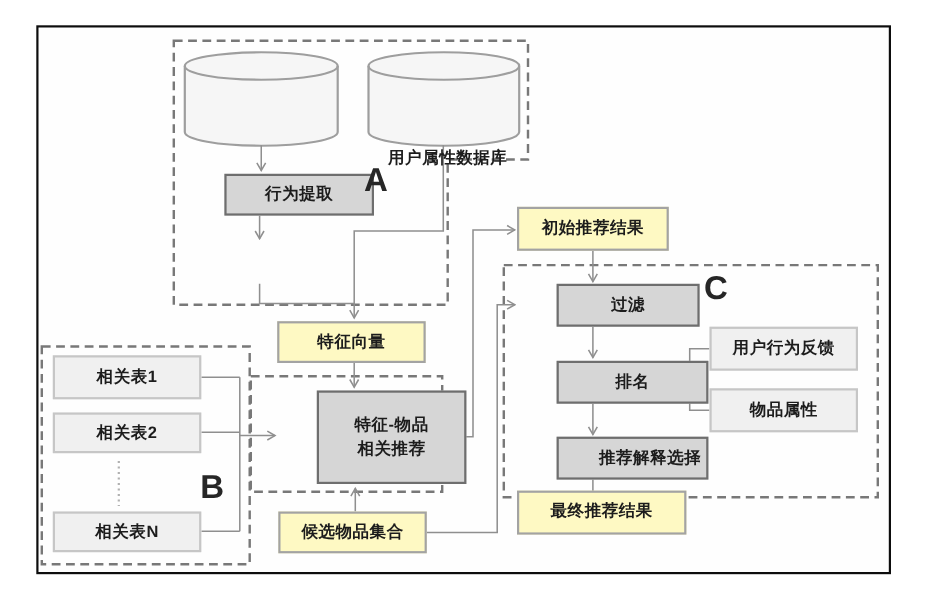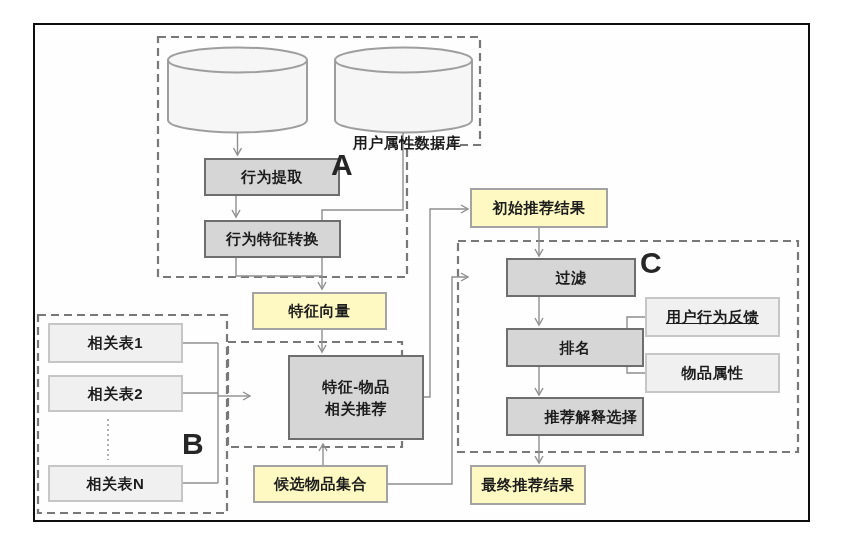--- a/index.html
+++ b/index.html
@@ -123,38 +123,37 @@
       <path d="M645,317 H627 V347"></path>
       <path d="M645,373 H627 V347"></path>
       <path d="M627,347 H611" marker-end="url(#arrow)"></path>
       <path d="M108,419 V460" stroke-dasharray="2 3" stroke-width="2" stroke="#b0b0b0"></path>
     </g>
   </svg>
 
   <div class="cyl-label" style="left:335px; top:86px; width:144px;margin-top:48px;">用户属性数据库</div>
 
   <div class="node proc" style="left:168px; top:158px; width:136px; height:38px;">行为提取</div>
-  <div class="node proc" style="left:168px; top:220px; width:137px; height:38px;">行为特征转换</div>
 
   <div class="node data" style="left:252px; top:292px; width:135px; height:38px;">特征向量</div>
   <div class="node proc" style="left:252px; top:355px; width:136px; height:85px;">
     <span>特征-物品</span>
     <span>相关推荐</span>
   </div>
   <div class="node data" style="left:253px; top:465px; width:135px; height:38px;">候选物品集合</div>
 
   <div class="node input" style="left:48px; top:323px; width:135px; height:40px;">相关表1</div>
   <div class="node input" style="left:48px; top:375px; width:135px; height:37px;">相关表2</div>
   <div class="node input" style="left:48px; top:465px; width:135px; height:37px;">相关表N</div>
 
   <div class="node data" style="left:470px; top:188px; width:138px; height:40px;">初始推荐结果</div>
   <div class="node proc" style="left:470px; top:258px; width:130px; height:39px;">过滤</div>
   <div class="node proc" style="left:470px; top:328px; width:138px; height:39px;">排名</div>
   <div class="node proc" style="left:470px; top:397px; width:138px; height:39px;padding-left:32px;">推荐解释选择</div>
-  <div class="node data" style="left:470px; top:465px; width:116px; height:40px;">最终推荐结果</div>
-  <div class="node input" style="left:645px; top:297px; width:135px; height:40px;text-decoration:underline;">用户行为反馈</div>
+  <div class="node data" style="left:470px; top:446px; width:154px; height:40px;font-family:Liberation Mono, monospace;">最终推荐结果</div>
+  <div class="node input" style="left:645px; top:297px; width:135px; height:40px;">用户行为反馈</div>
   <div class="node input" style="left:645px; top:353px; width:135px; height:40px;">物品属性</div>
 
   <div class="section-label" style="left:331px; top:148px;">A</div>
   <div class="section-label" style="left:182px; top:427px;">B</div>
   <div class="section-label" style="left:640px; top:246px;">C</div>
 
 </div>
 
 </body></html>

